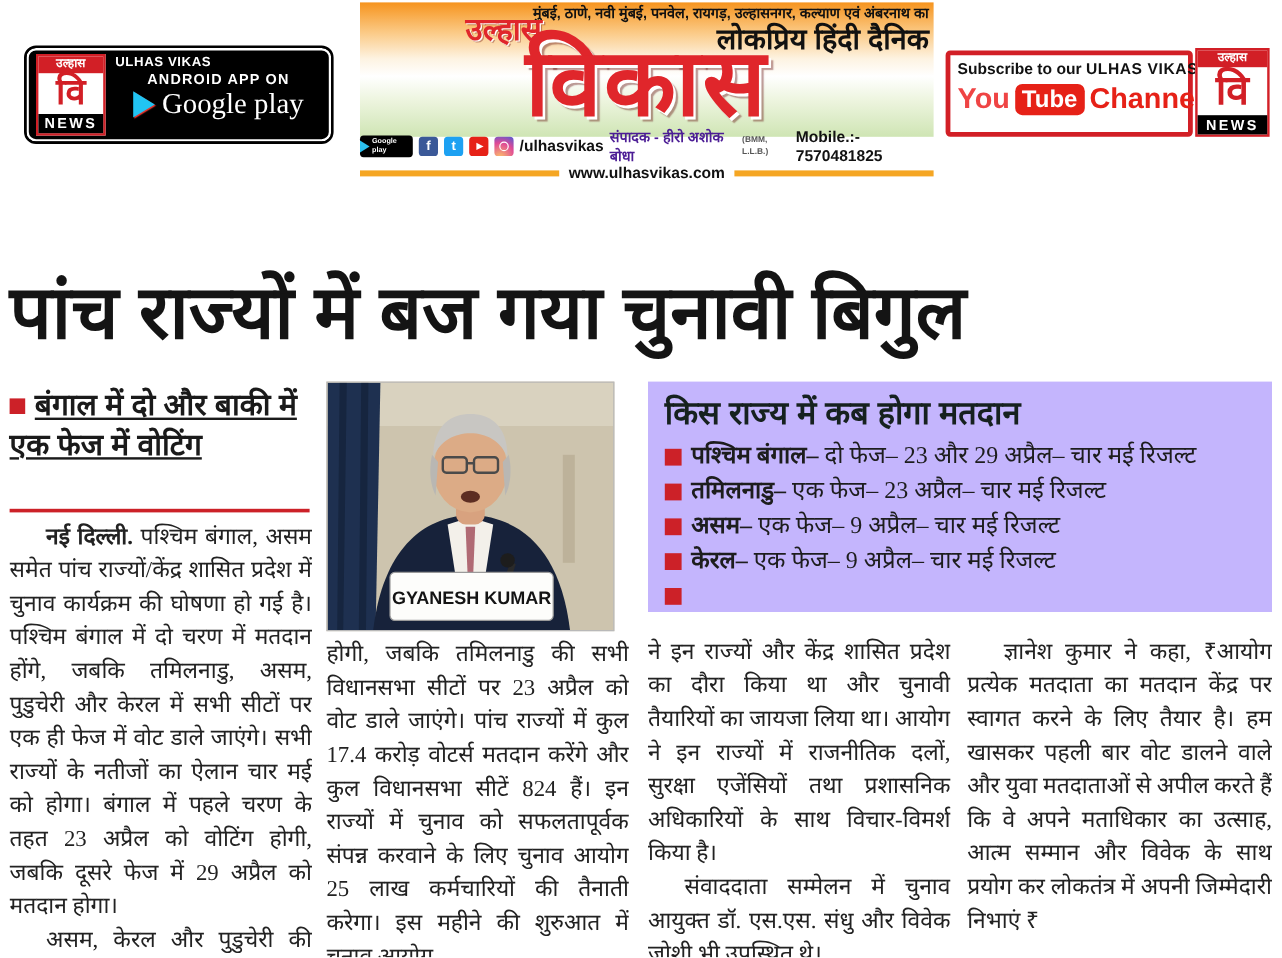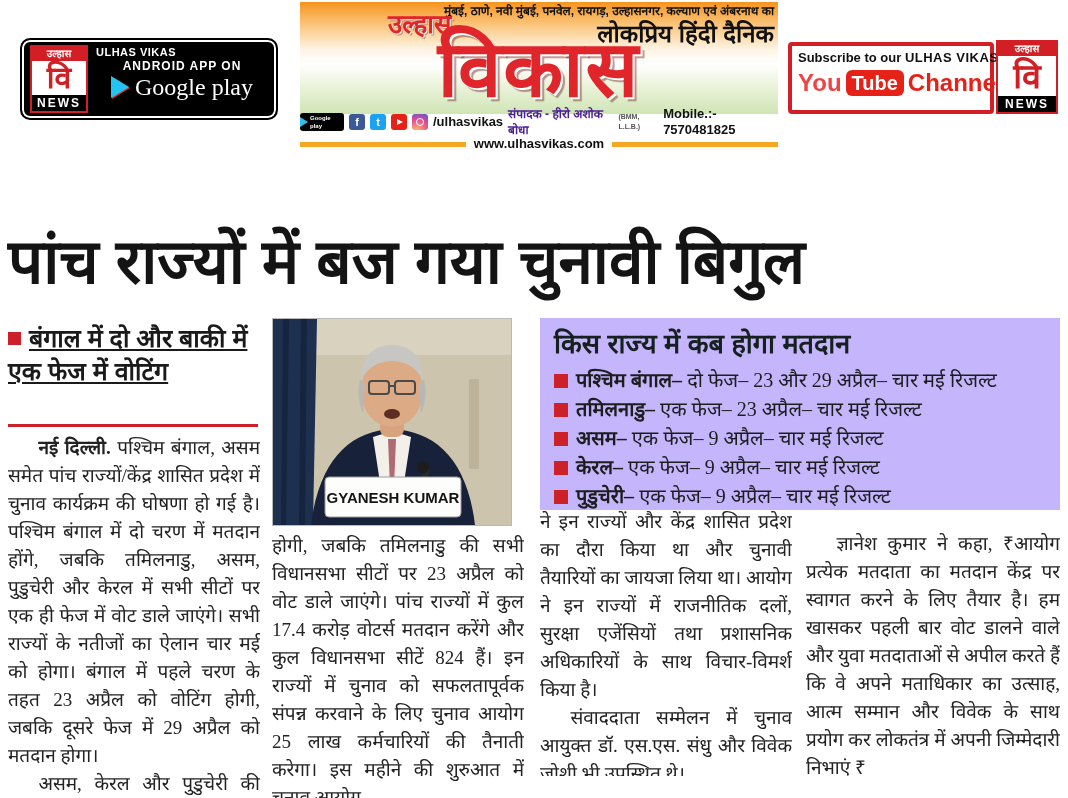--- a/index.html
+++ b/index.html
@@ -91,21 +91,21 @@
   .subhead { position:absolute; left:8px; top:322px; width:250px; }
   .subhead-text { font:800 25px/33px "Liberation Sans",sans-serif; color:#1a1a1a;text-decoration:underline; }
   .subhead-bullet { float:left; width:13px; height:13px; background:#cc2128; margin:10px 8px 0 0; }
   .subhead-rule { position:absolute; left:8px; top:424px; width:250px; height:3px; background:#cc2128; }
 
   .body-col { position:absolute; font:400 19px/28px "Liberation Serif",serif; color:#222; text-align:justify; }
   .body-col p { text-indent:1.6em; }
   .body-col p.flush { text-indent:0; }
   .col1 { left:8px;  top:434px; width:252px; height:364px; overflow:hidden; }
   .col2 { left:272px; top:532px; width:252px; height:266px; overflow:hidden; }
-  .col3 { left:540px; top:508px; width:252px; height:268px; overflow:hidden; }
+  .col3 { left:540px; top:530px; width:252px; height:268px; overflow:hidden; }
   .col4 { left:806px; top:530px; width:254px; height:268px; overflow:hidden; }
   .dateline { font-weight:700; }
 
   
   .photo { position:absolute; left:272px; top:318px; width:240px; height:208px; border:1px solid #b9b9b9; background:#cfc6b2; }
 
   
   .infobox {
     position:absolute; left:540px; top:318px; width:520px; height:192px;
     background:#c4b5fd; padding:8px 14px 8px 14px;
@@ -245,21 +245,20 @@
     <div class="info-item">
       <span class="info-bullet"></span>
       <span><span class="info-state">असम–</span><span> एक फेज– 9 अप्रैल– चार मई रिजल्ट</span></span>
     </div>
     <div class="info-item">
       <span class="info-bullet"></span>
       <span><span class="info-state">केरल–</span><span> एक फेज– 9 अप्रैल– चार मई रिजल्ट</span></span>
     </div>
     <div class="info-item">
       <span class="info-bullet"></span>
-      <span><span class="info-state">पुडुचेरी–</span><span> एक फेज– 9 अप्रैल– चार मई रिजल्ट</span></span>
     </div>
   </div>
 
   <div class="body-col col3">
     <p class="flush">ने इन राज्यों और केंद्र शासित प्रदेश का दौरा किया था और चुनावी तैयारियों का जायजा लिया था। आयोग ने इन राज्यों में राजनीतिक दलों, सुरक्षा एजेंसियों तथा प्रशासनिक अधिकारियों के साथ विचार-विमर्श किया है।</p>
     <p>संवाददाता सम्मेलन में चुनाव आयुक्त डॉ. एस.एस. संधु और विवेक जोशी भी उपस्थित थे।</p>
   </div>
 
   <div class="body-col col4">
     <p>ज्ञानेश कुमार ने कहा, ₹आयोग प्रत्येक मतदाता का मतदान केंद्र पर स्वागत करने के लिए तैयार है। हम खासकर पहली बार वोट डालने वाले और युवा मतदाताओं से अपील करते हैं कि वे अपने मताधिकार का उत्साह, आत्म सम्मान और विवेक के साथ प्रयोग कर लोकतंत्र में अपनी जिम्मेदारी निभाएं ₹</p>

